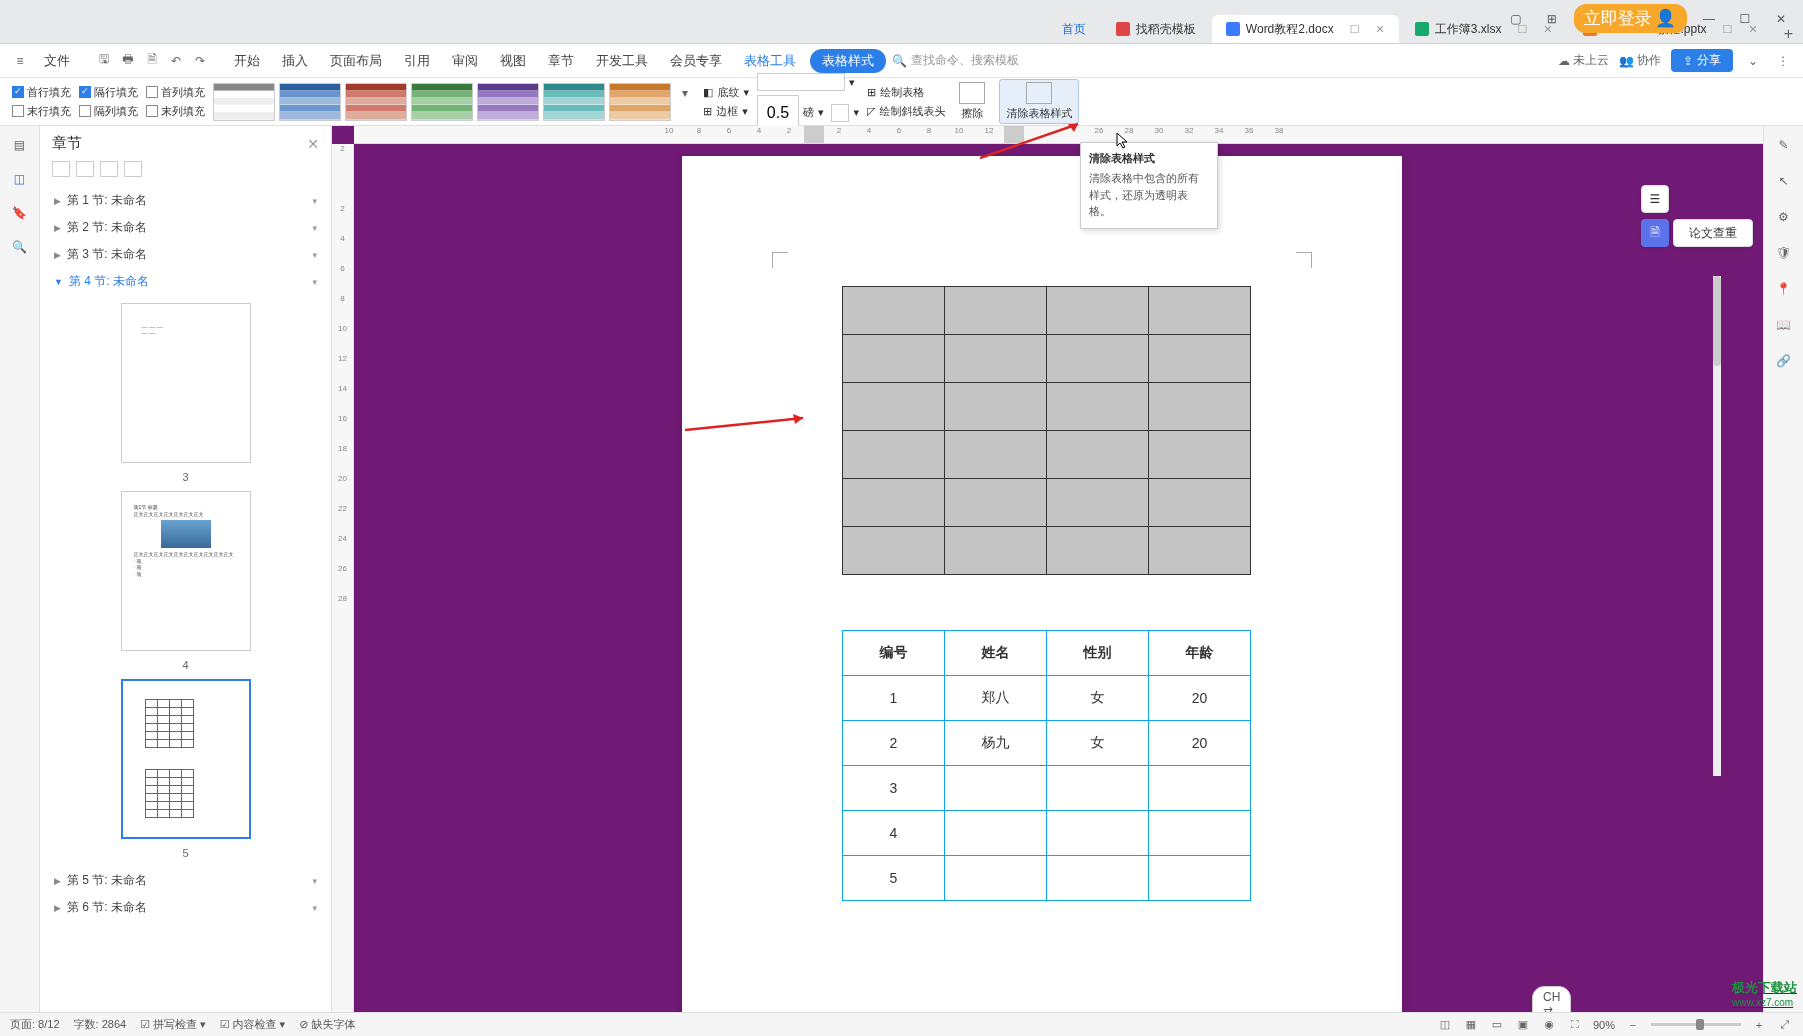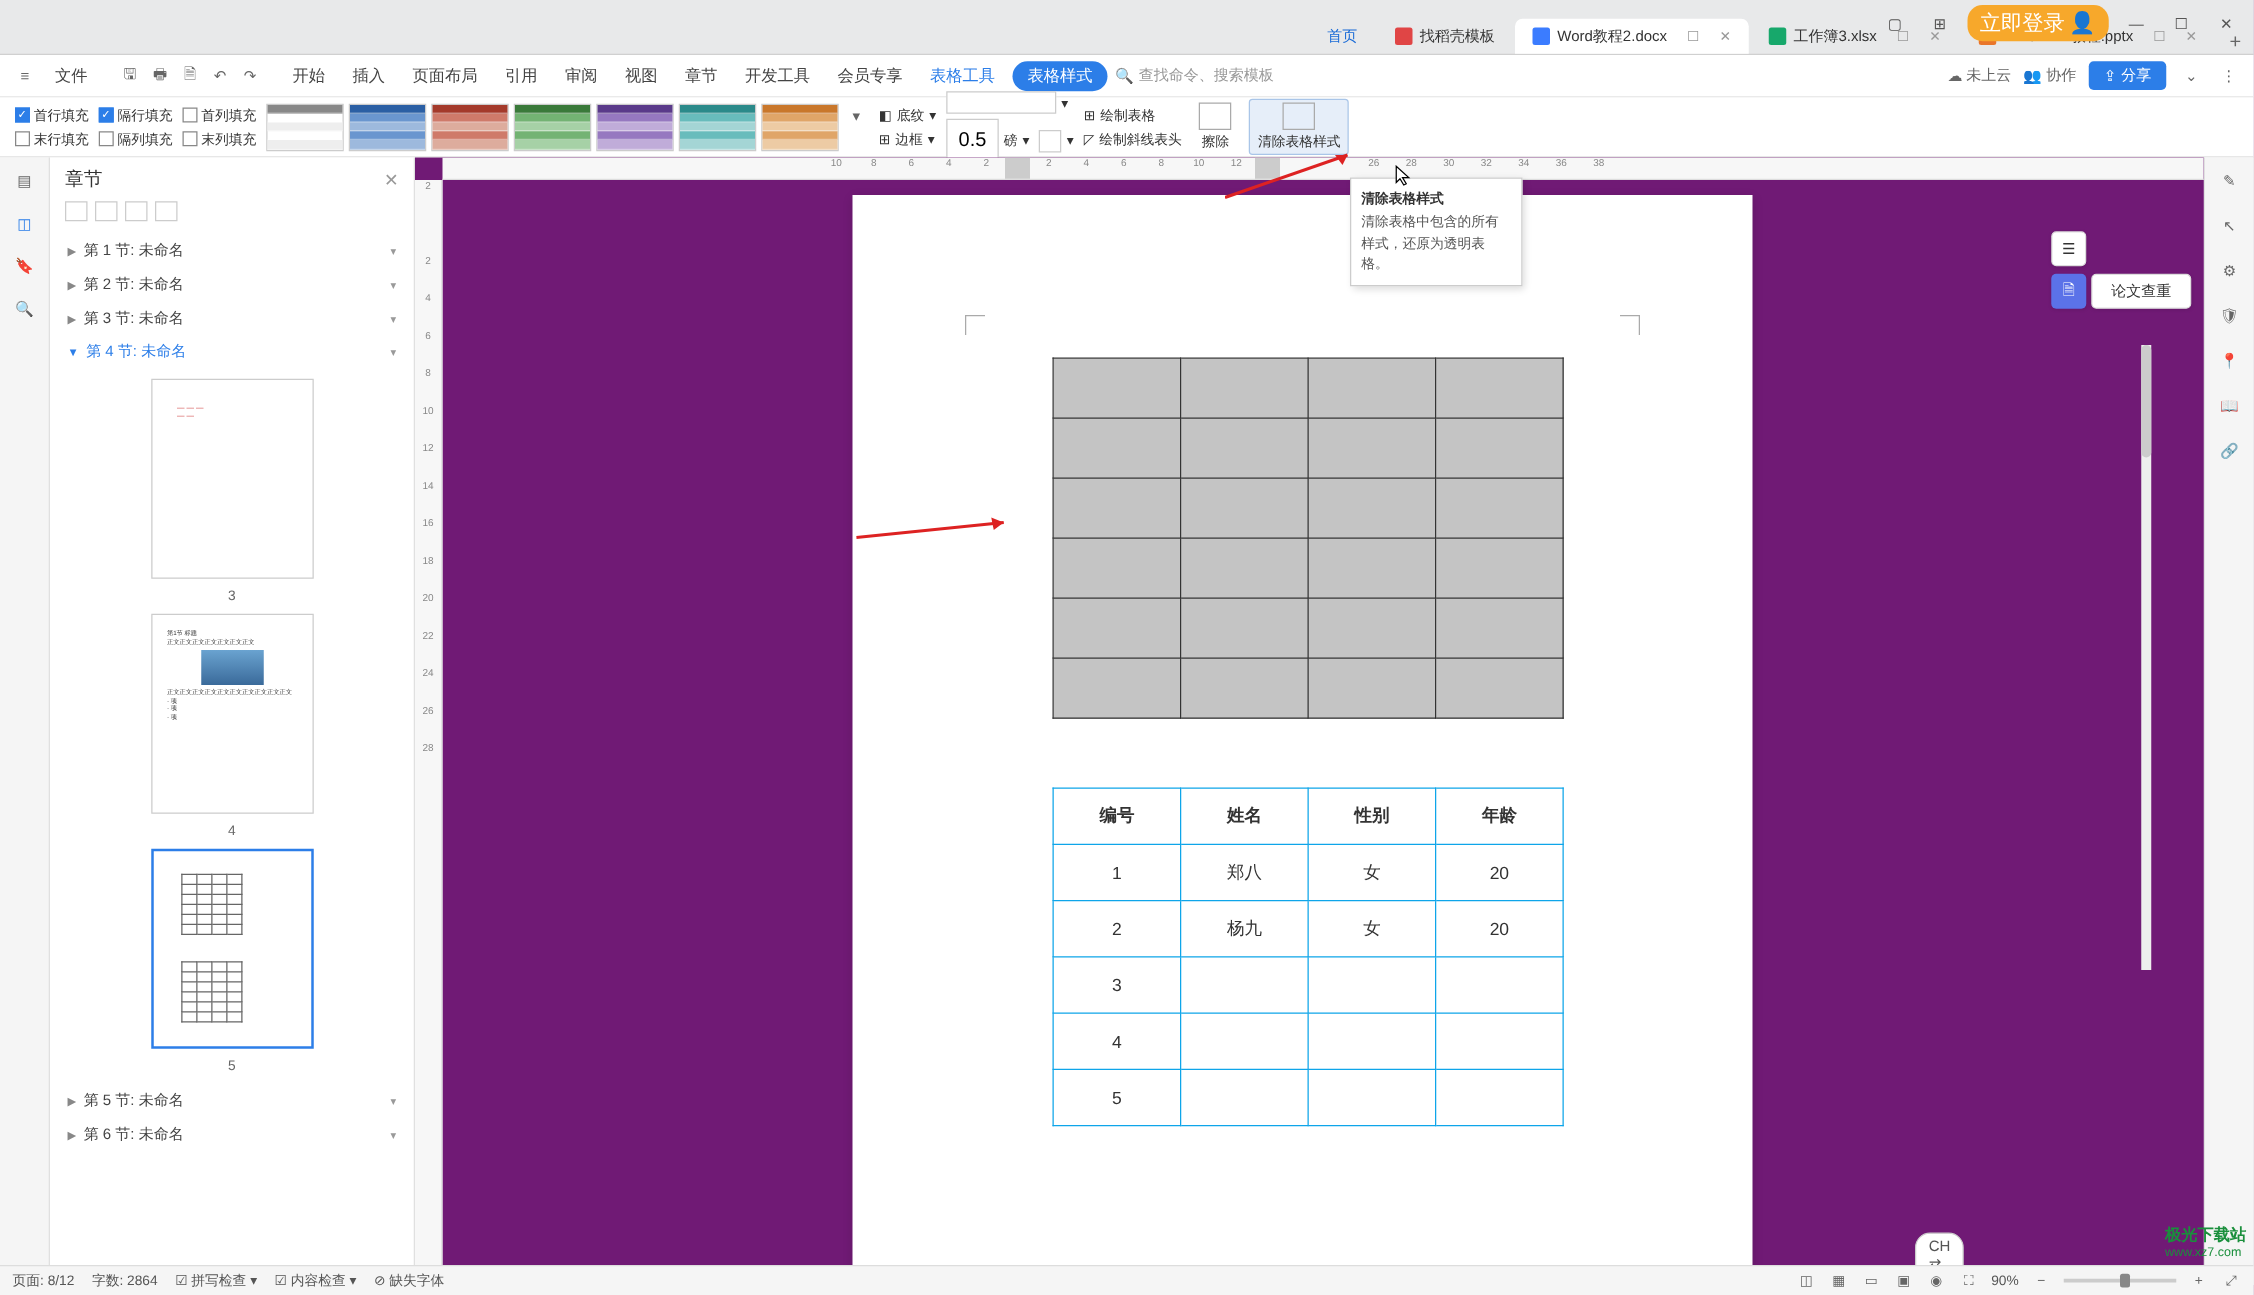--- a/index.html
+++ b/index.html
@@ -89,21 +89,21 @@
 .rightrail{width:40px;background:#f5f5f5;border-left:1px solid #e0e0e0;display:flex;flex-direction:column;align-items:center;padding-top:8px;gap:14px;}
 .rightfloat{position:absolute;right:50px;top:185px;display:flex;flex-direction:column;gap:6px;}
 .rfbtn{background:#fff;border:1px solid #ddd;border-radius:4px;padding:4px;display:flex;align-items:center;justify-content:center;width:28px;height:28px;box-shadow:0 1px 3px rgba(0,0,0,0.1);cursor:pointer;}
 .rfbtn.wide{width:80px;gap:4px;font-size:12px;}
 .rfbtn.hilite{background:#5b72e8;color:#fff;border:none;}
 .statusbar{position:absolute;left:0;right:0;bottom:0;height:24px;background:#f5f5f5;border-top:1px solid #ddd;display:flex;align-items:center;padding:0 10px;font-size:11px;color:#555;gap:14px;}
 .statusbar .right{margin-left:auto;display:flex;align-items:center;gap:10px;}
 .sbicon{width:16px;height:16px;display:flex;align-items:center;justify-content:center;color:#666;}
 .zoomslider{width:90px;height:3px;background:#ccc;position:relative;}
 .zoomslider .zt{position:absolute;left:45px;top:-4px;width:8px;height:11px;background:#888;border-radius:2px;}
-.watermark{position:absolute;right:6px;bottom:28px;font-size:13px;}
+.watermark{position:absolute;right:6px;bottom:28px;font-size:13px;text-decoration:underline;}
 .wm1{color:#1a8f3c;font-weight:bold;}
 .wm2{color:#1a8f3c;font-size:10px;}
 .thumb .tc{position:absolute;}
 .thumb3 .tc{left:20px;top:20px;right:20px;font-size:6px;color:#c33;}
 .thumb4 .tc{left:12px;top:12px;right:12px;font-size:5px;color:#333;line-height:1.3;}
 .thumb4 .timg{width:50px;height:28px;background:linear-gradient(#6aa3d0,#3a6a9a);margin:3px auto;}
 .thumb5 .mini{position:absolute;border-collapse:collapse;}
 .thumb5 .mini td{width:12px;height:8px;border:0.5px solid #666;}
 .scroll-v{position:absolute;right:42px;top:150px;width:8px;height:500px;background:#eee;}
 .scroll-v .sh{position:absolute;top:0;width:100%;height:90px;background:#ccc;border-radius:4px;}

